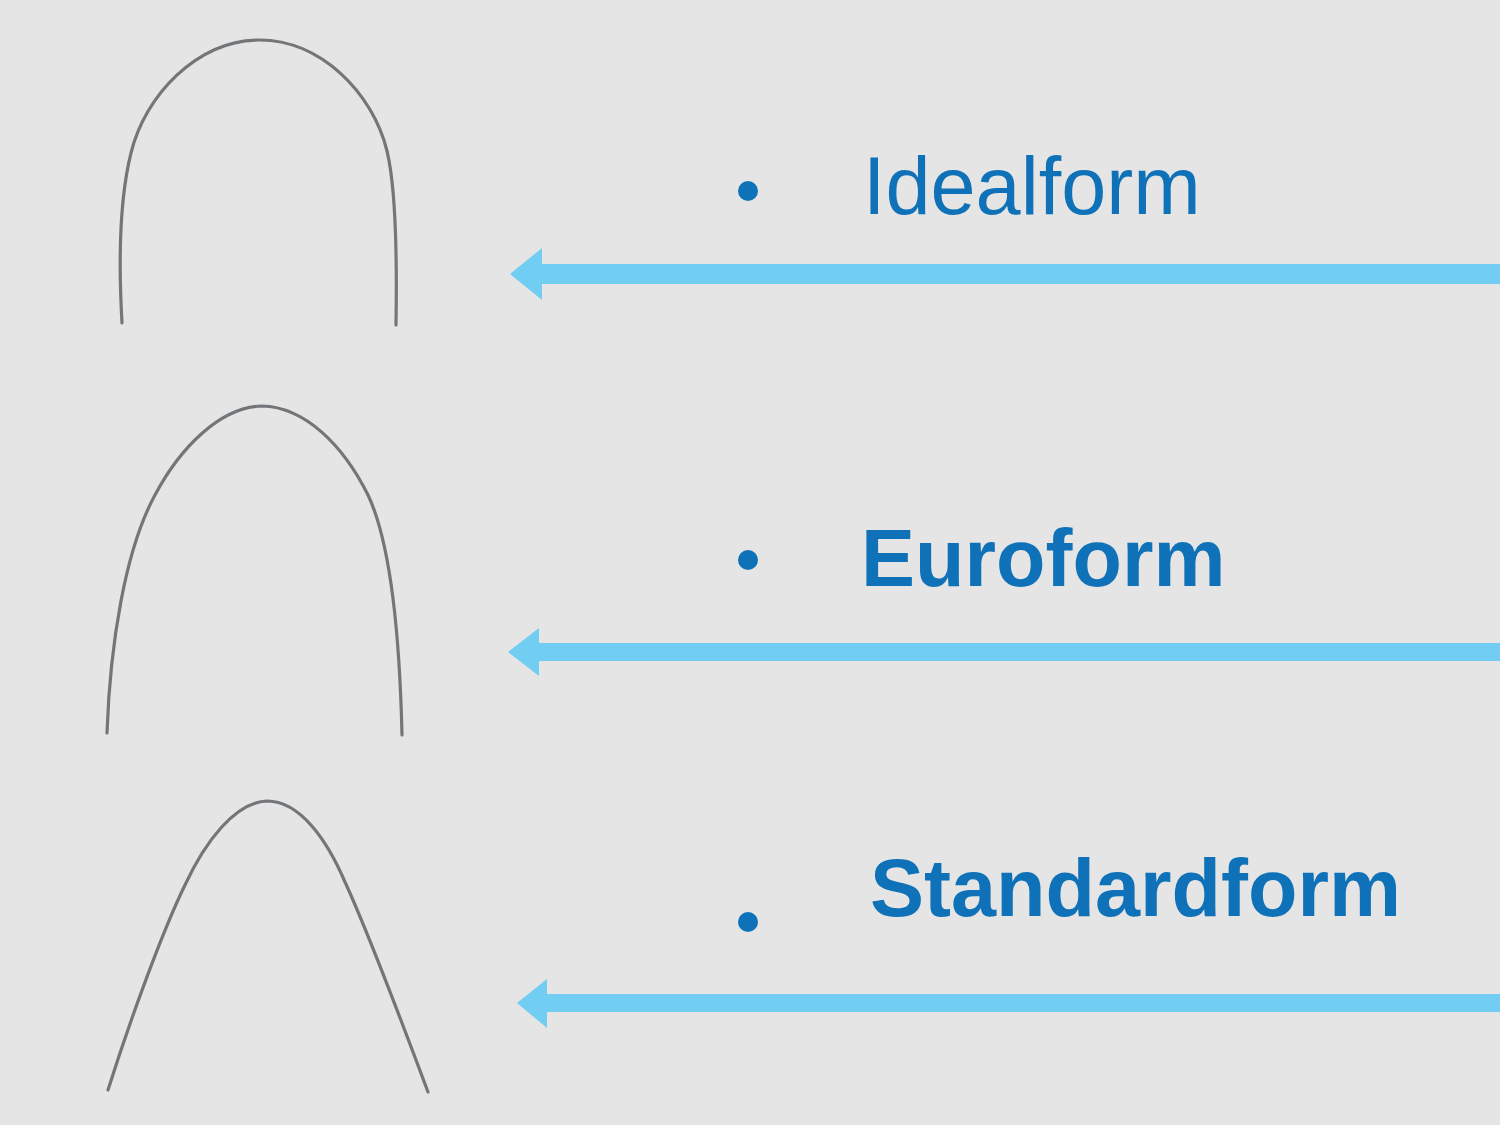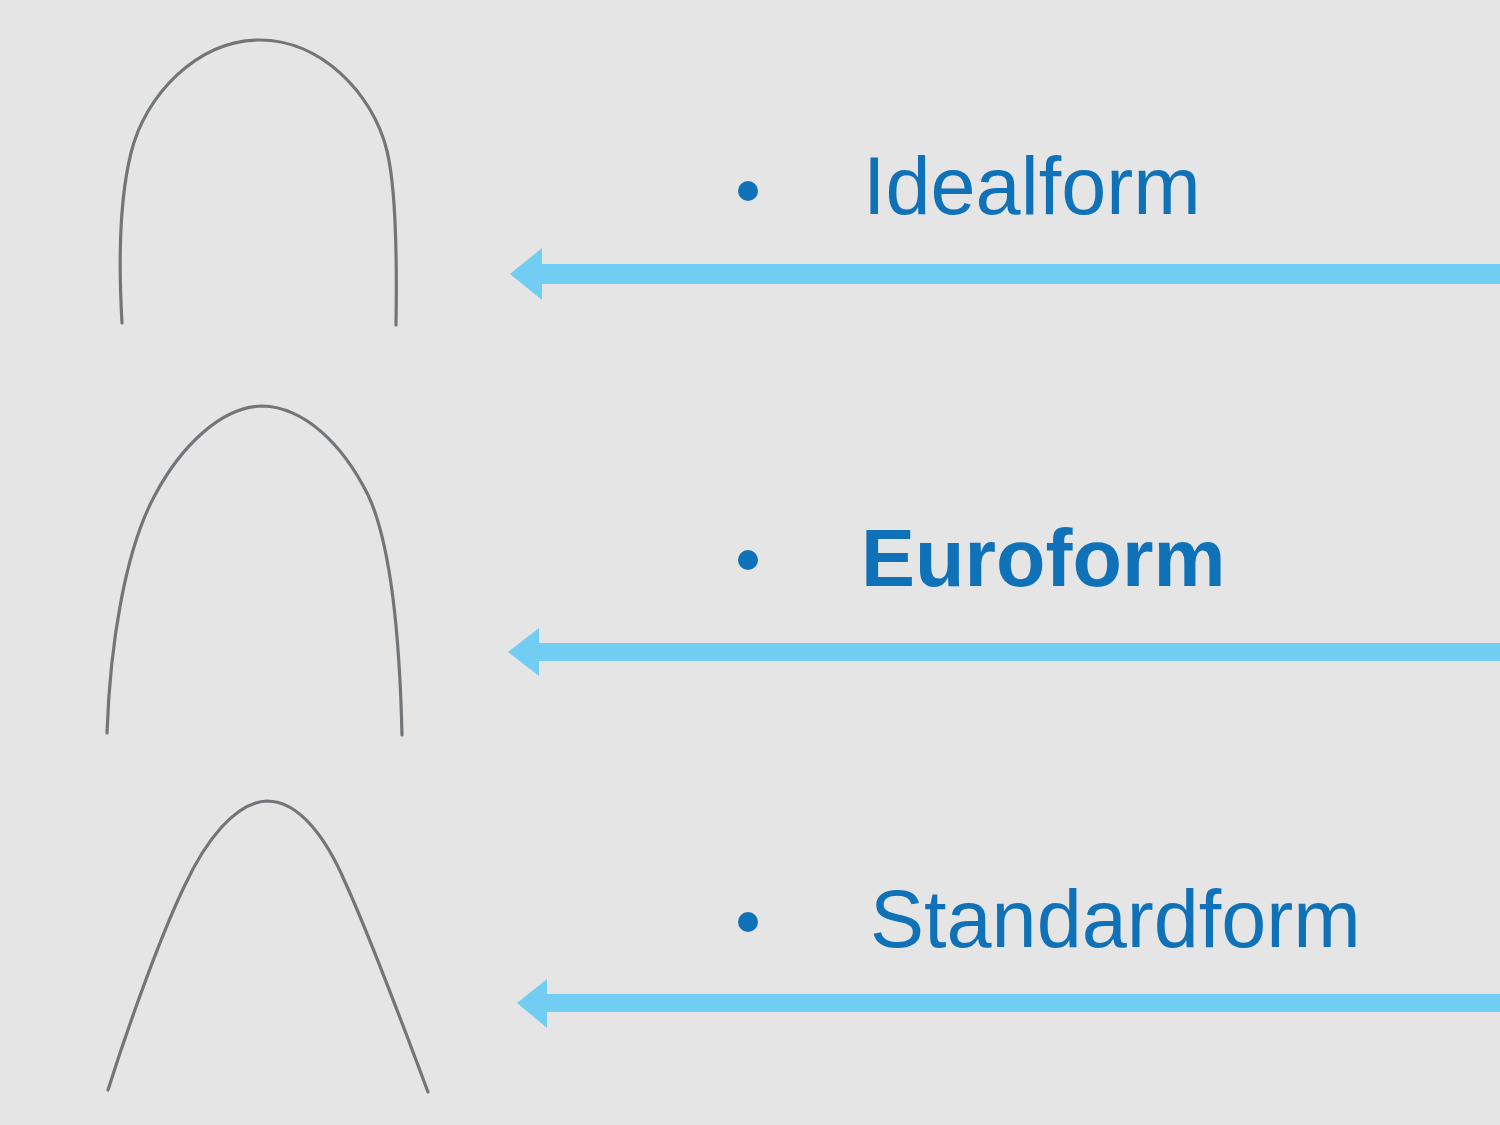--- a/index.html
+++ b/index.html
@@ -45,21 +45,21 @@
 
   
   #arch2  { left: 100px; top: 400px; width: 310px; height: 340px; }
   #bul2   { left: 738px; top: 550px; }
   #lab2   { left: 861px; top: 518px; font-weight: bold; }
   #arr2   { left: 508px; top: 626px; width: 992px; height: 52px; }
 
   
   #arch3  { left: 95px;  top: 790px; width: 340px; height: 310px; }
   #bul3   { left: 738px; top: 912px; }
-  #lab3   { left: 870px; top: 879px; }
+  #lab3   { left: 870px; top: 848px; font-weight: bold; }
   #arr3   { left: 517px; top: 977px; width: 983px; height: 54px; }
 </style>
 </head>
 <body>
 
 <div class="slide">
 
   <div class="arch-figure" id="arch1">
     <svg viewBox="0 0 290 295">
       <path d="M 7 290 C 3 220, 6 160, 16 120 C 30 62, 82 8, 143 7 C 205 6, 258 60, 272 118 C 281 155, 282 230, 281 292" fill="none" stroke="#63676a" stroke-width="3.2" stroke-linecap="round" opacity="0.88"></path>

